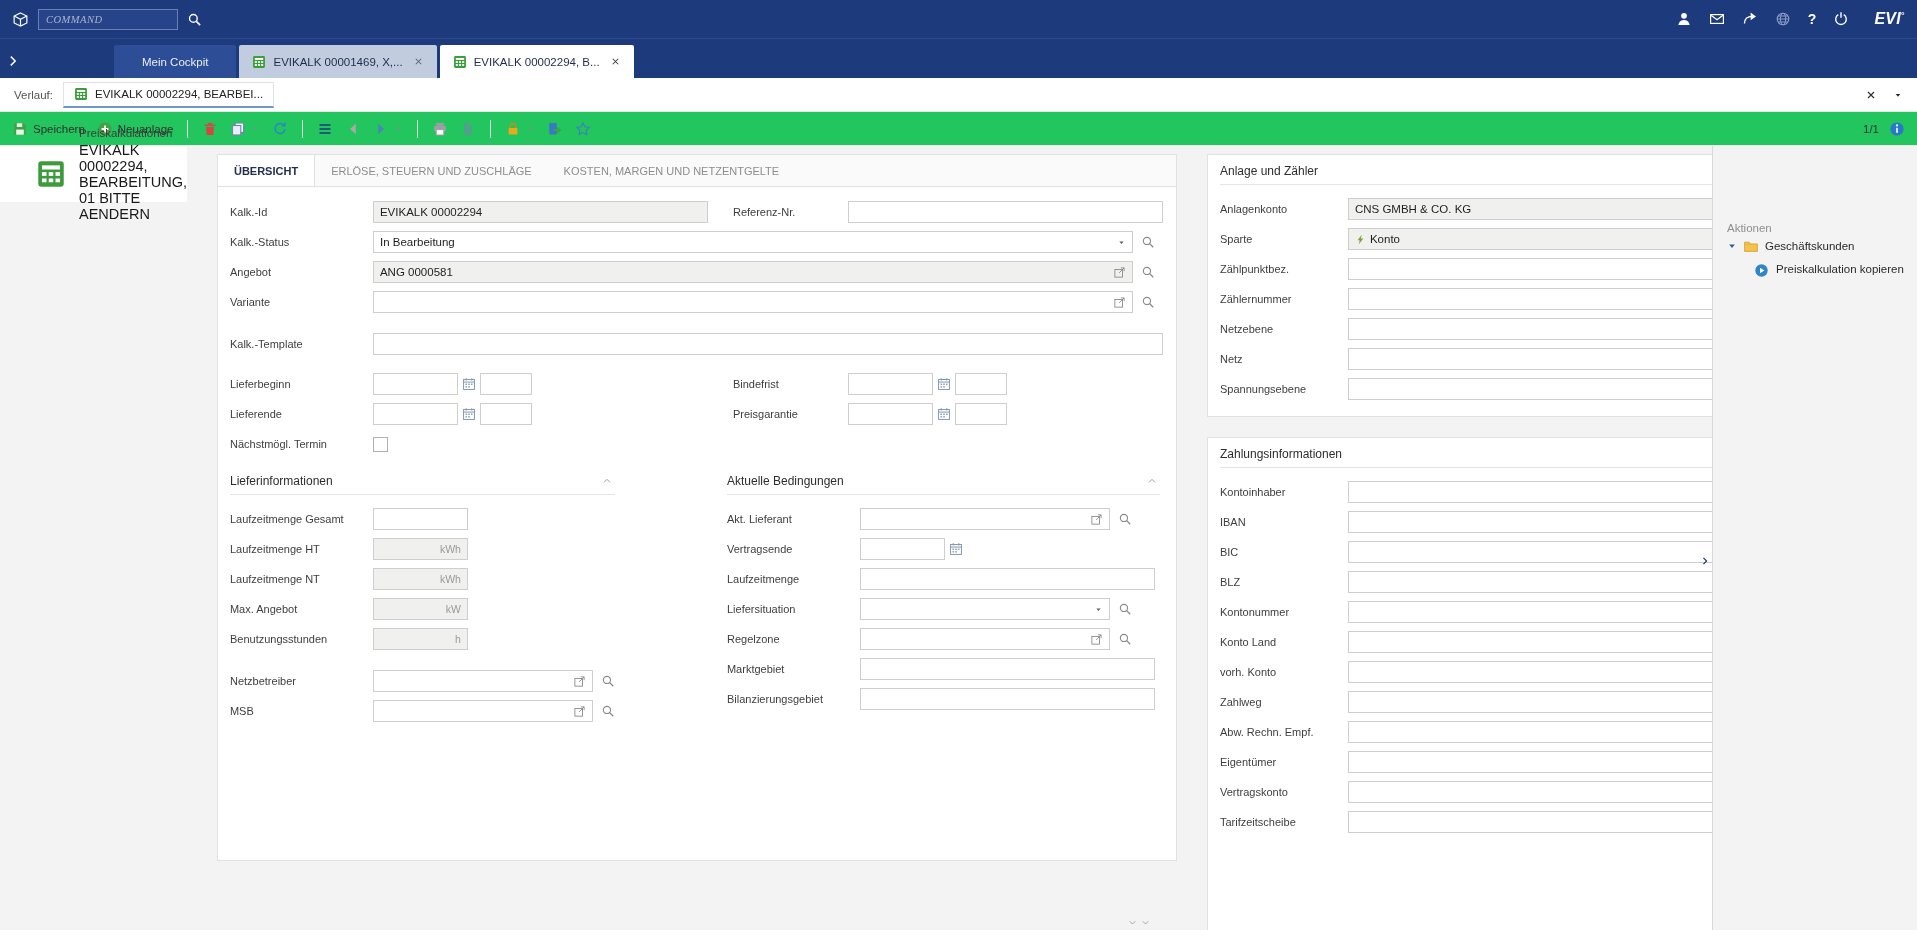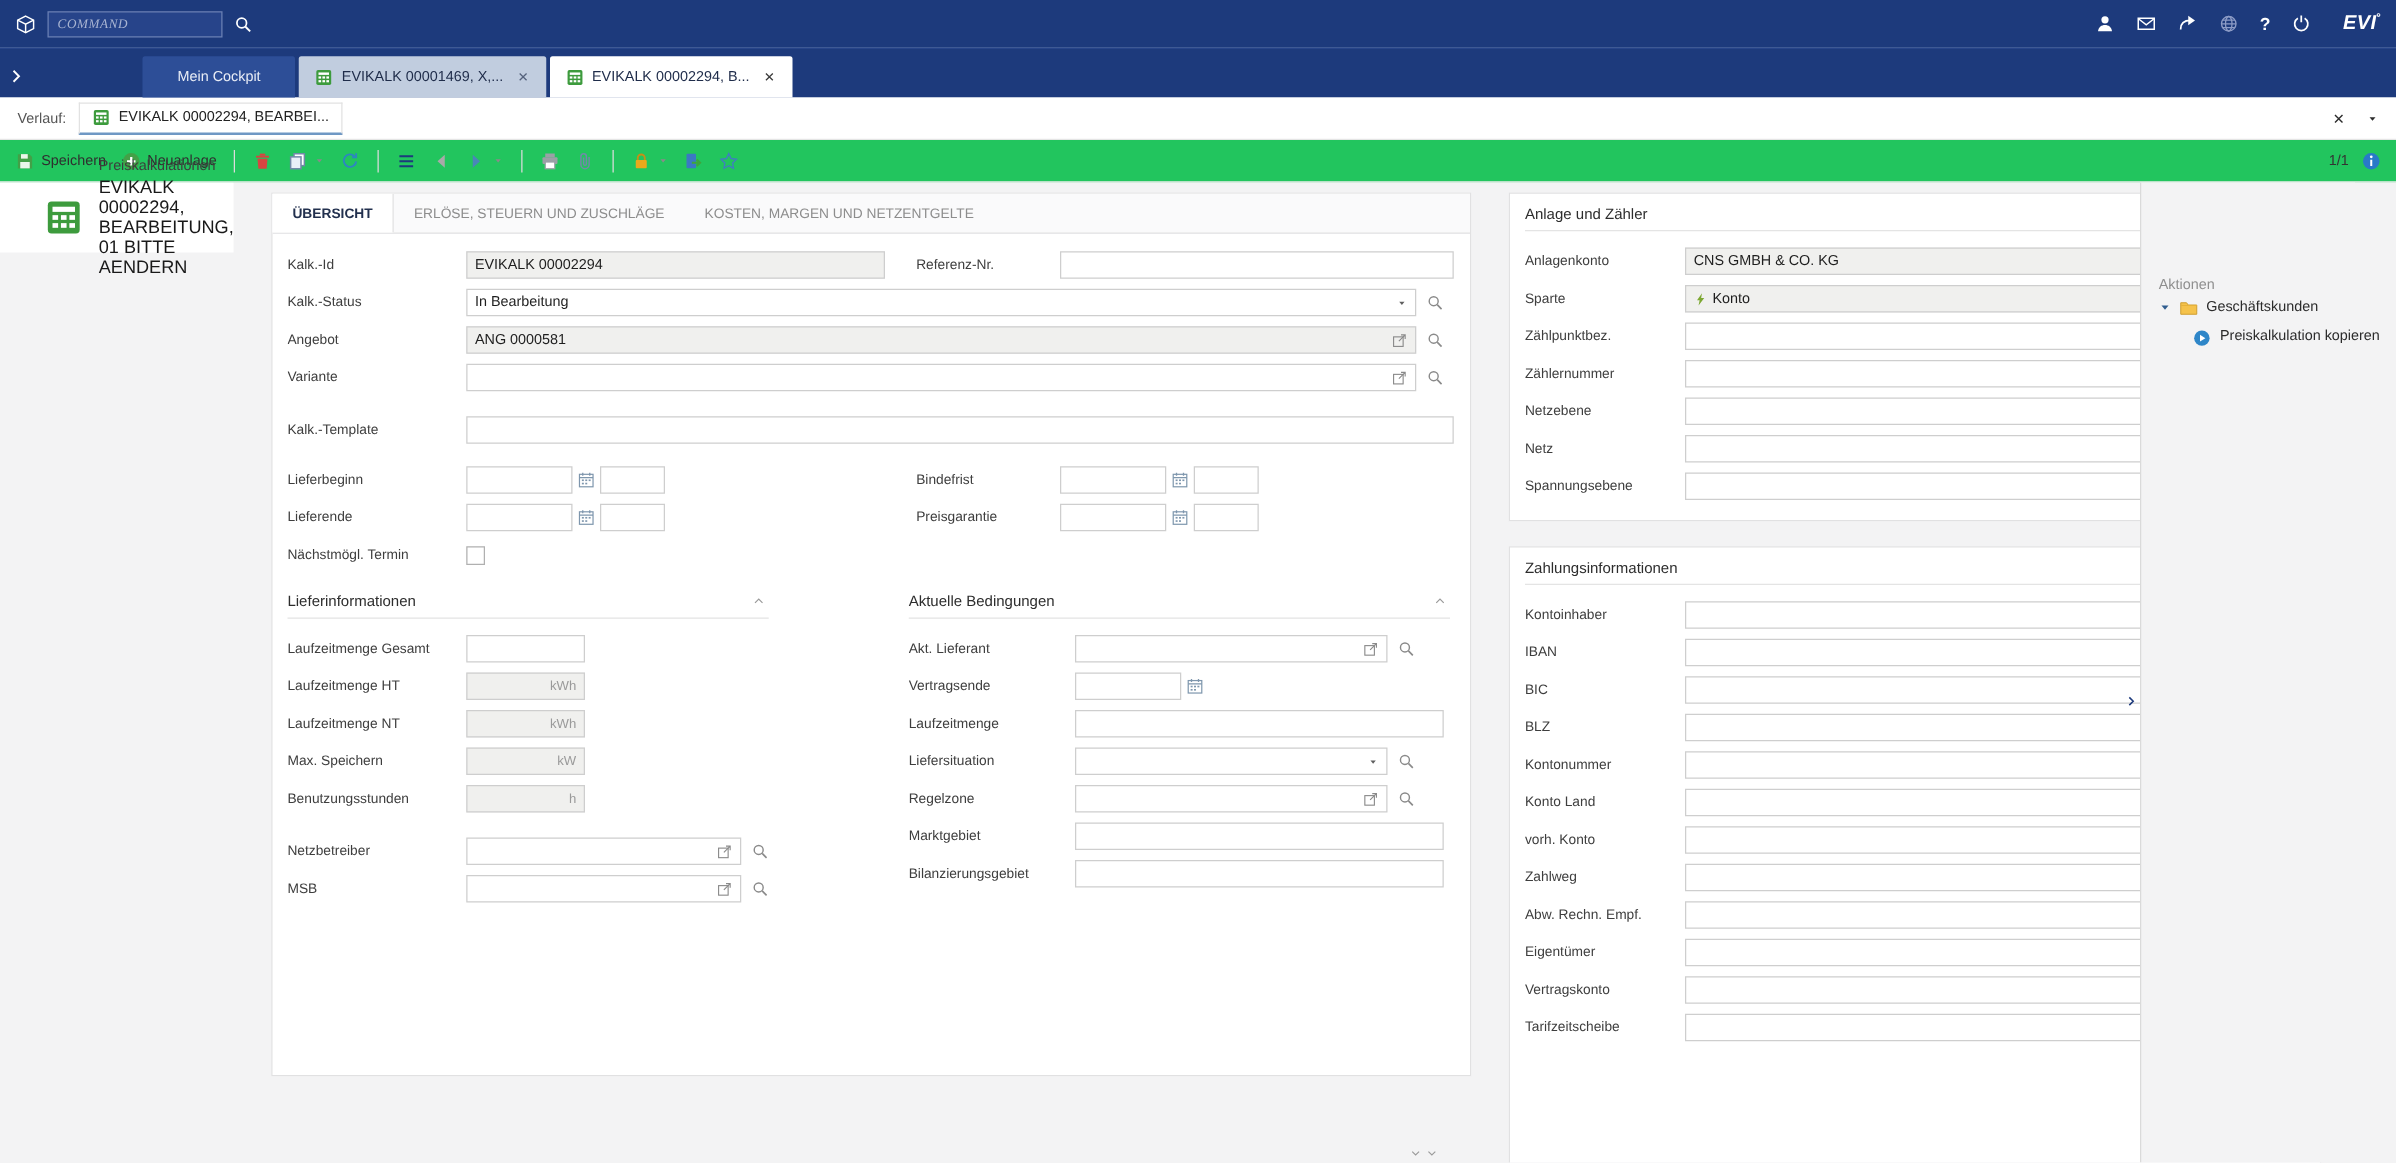--- a/index.html
+++ b/index.html
@@ -614,21 +614,21 @@
                 <div class="prow">
                   <div class="flabel">Laufzeitmenge NT</div>
                   <div class="fctrl">
                     <div class="finput ro" style="width: 95px;">
                       <span class="fval"></span>
                       <span class="funit">kWh</span>
                     </div>
                   </div>
                 </div>
                 <div class="prow">
-                  <div class="flabel">Max. Speichern</div>
+                  <div class="flabel">Max. Angebot</div>
                   <div class="fctrl">
                     <div class="finput ro" style="width: 95px;">
                       <span class="fval"></span>
                       <span class="funit">kW</span>
                     </div>
                   </div>
                 </div>
                 <div class="prow">
                   <div class="flabel">Benutzungsstunden</div>
                   <div class="fctrl">

